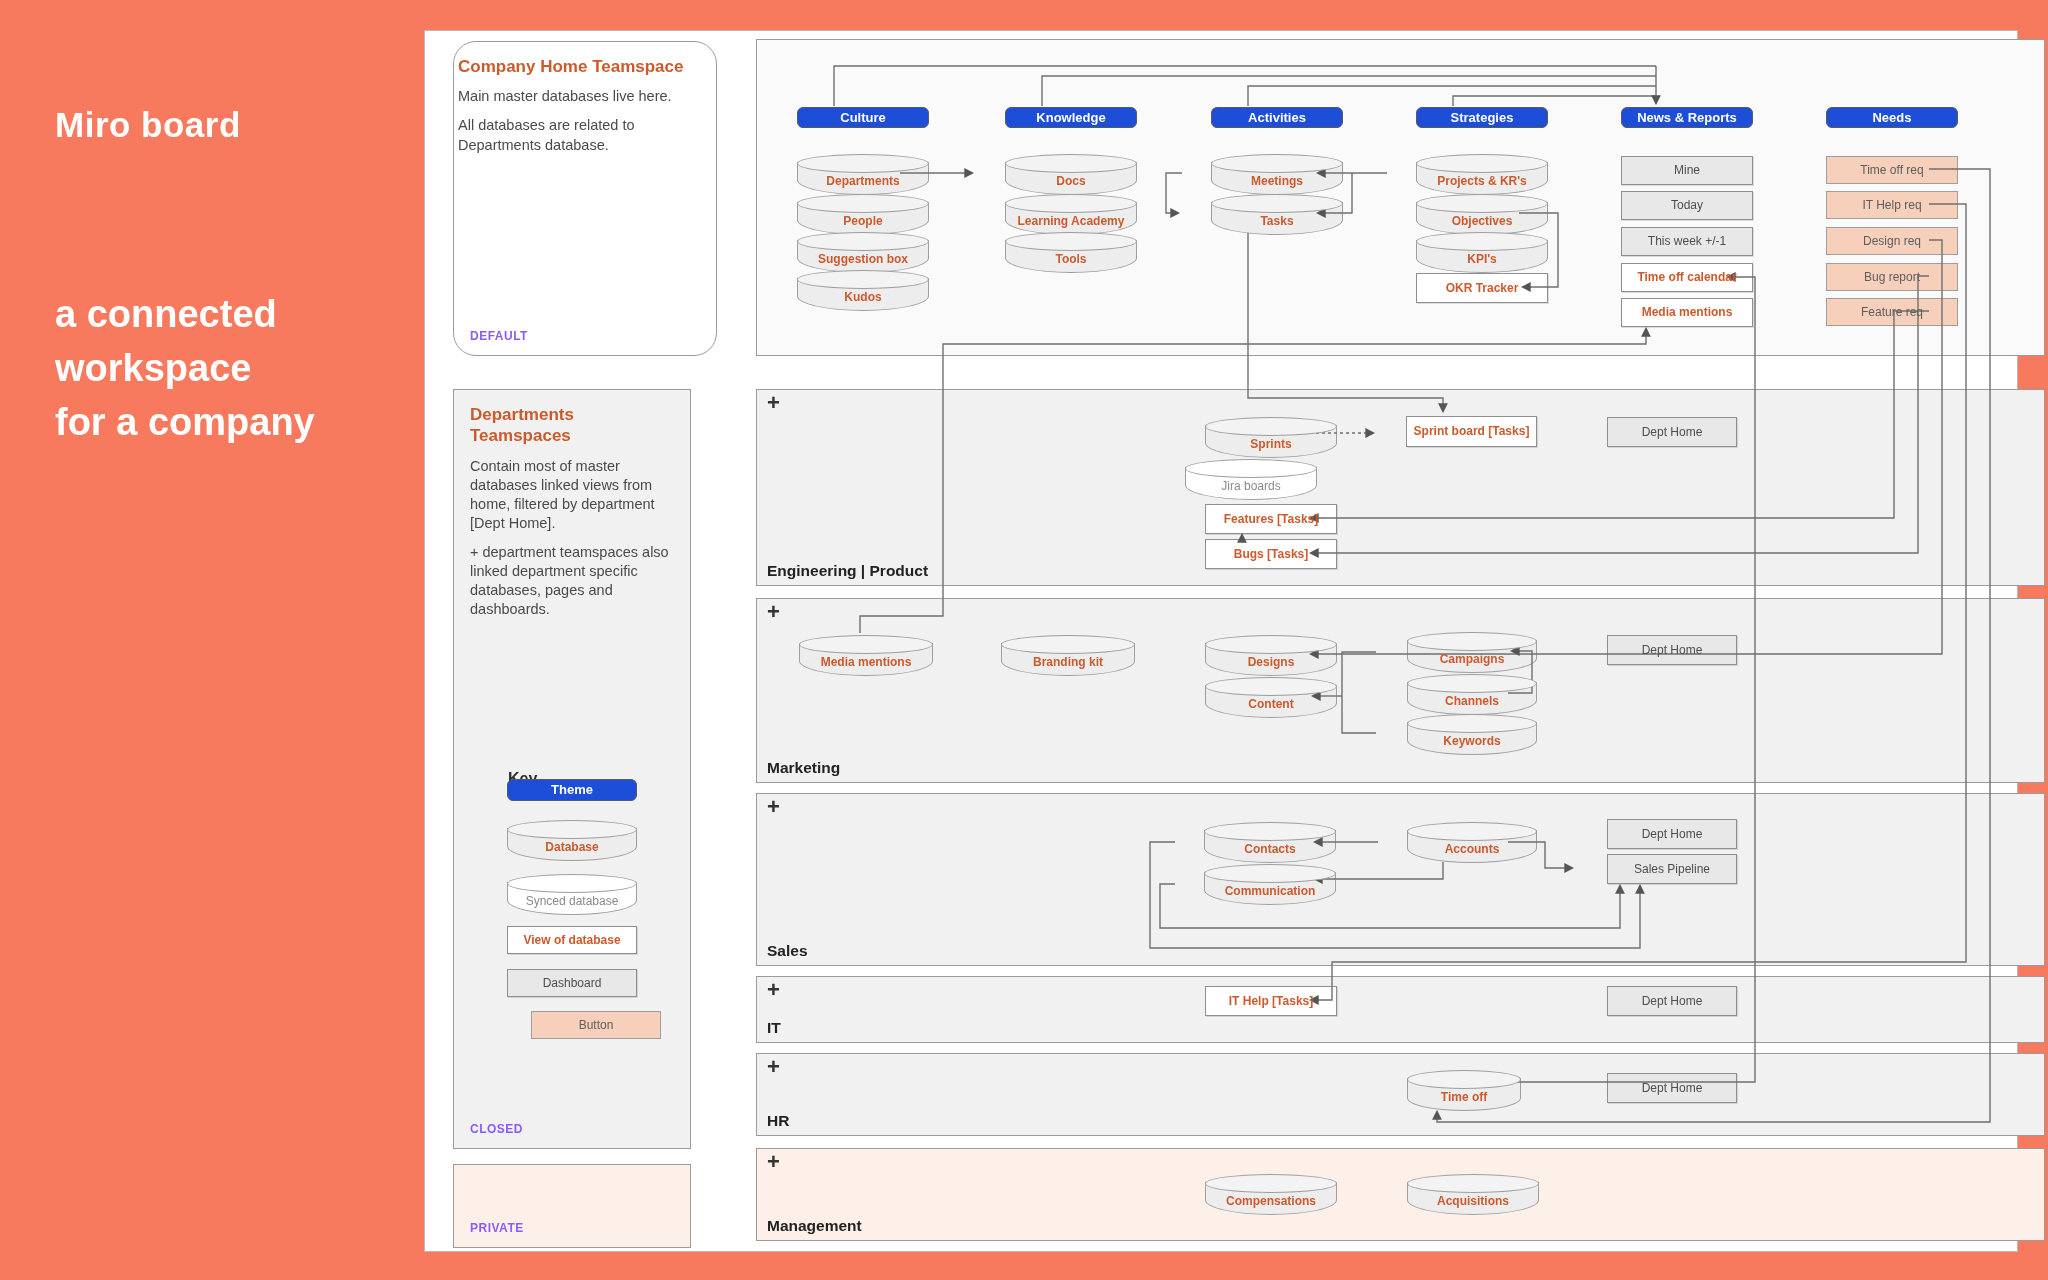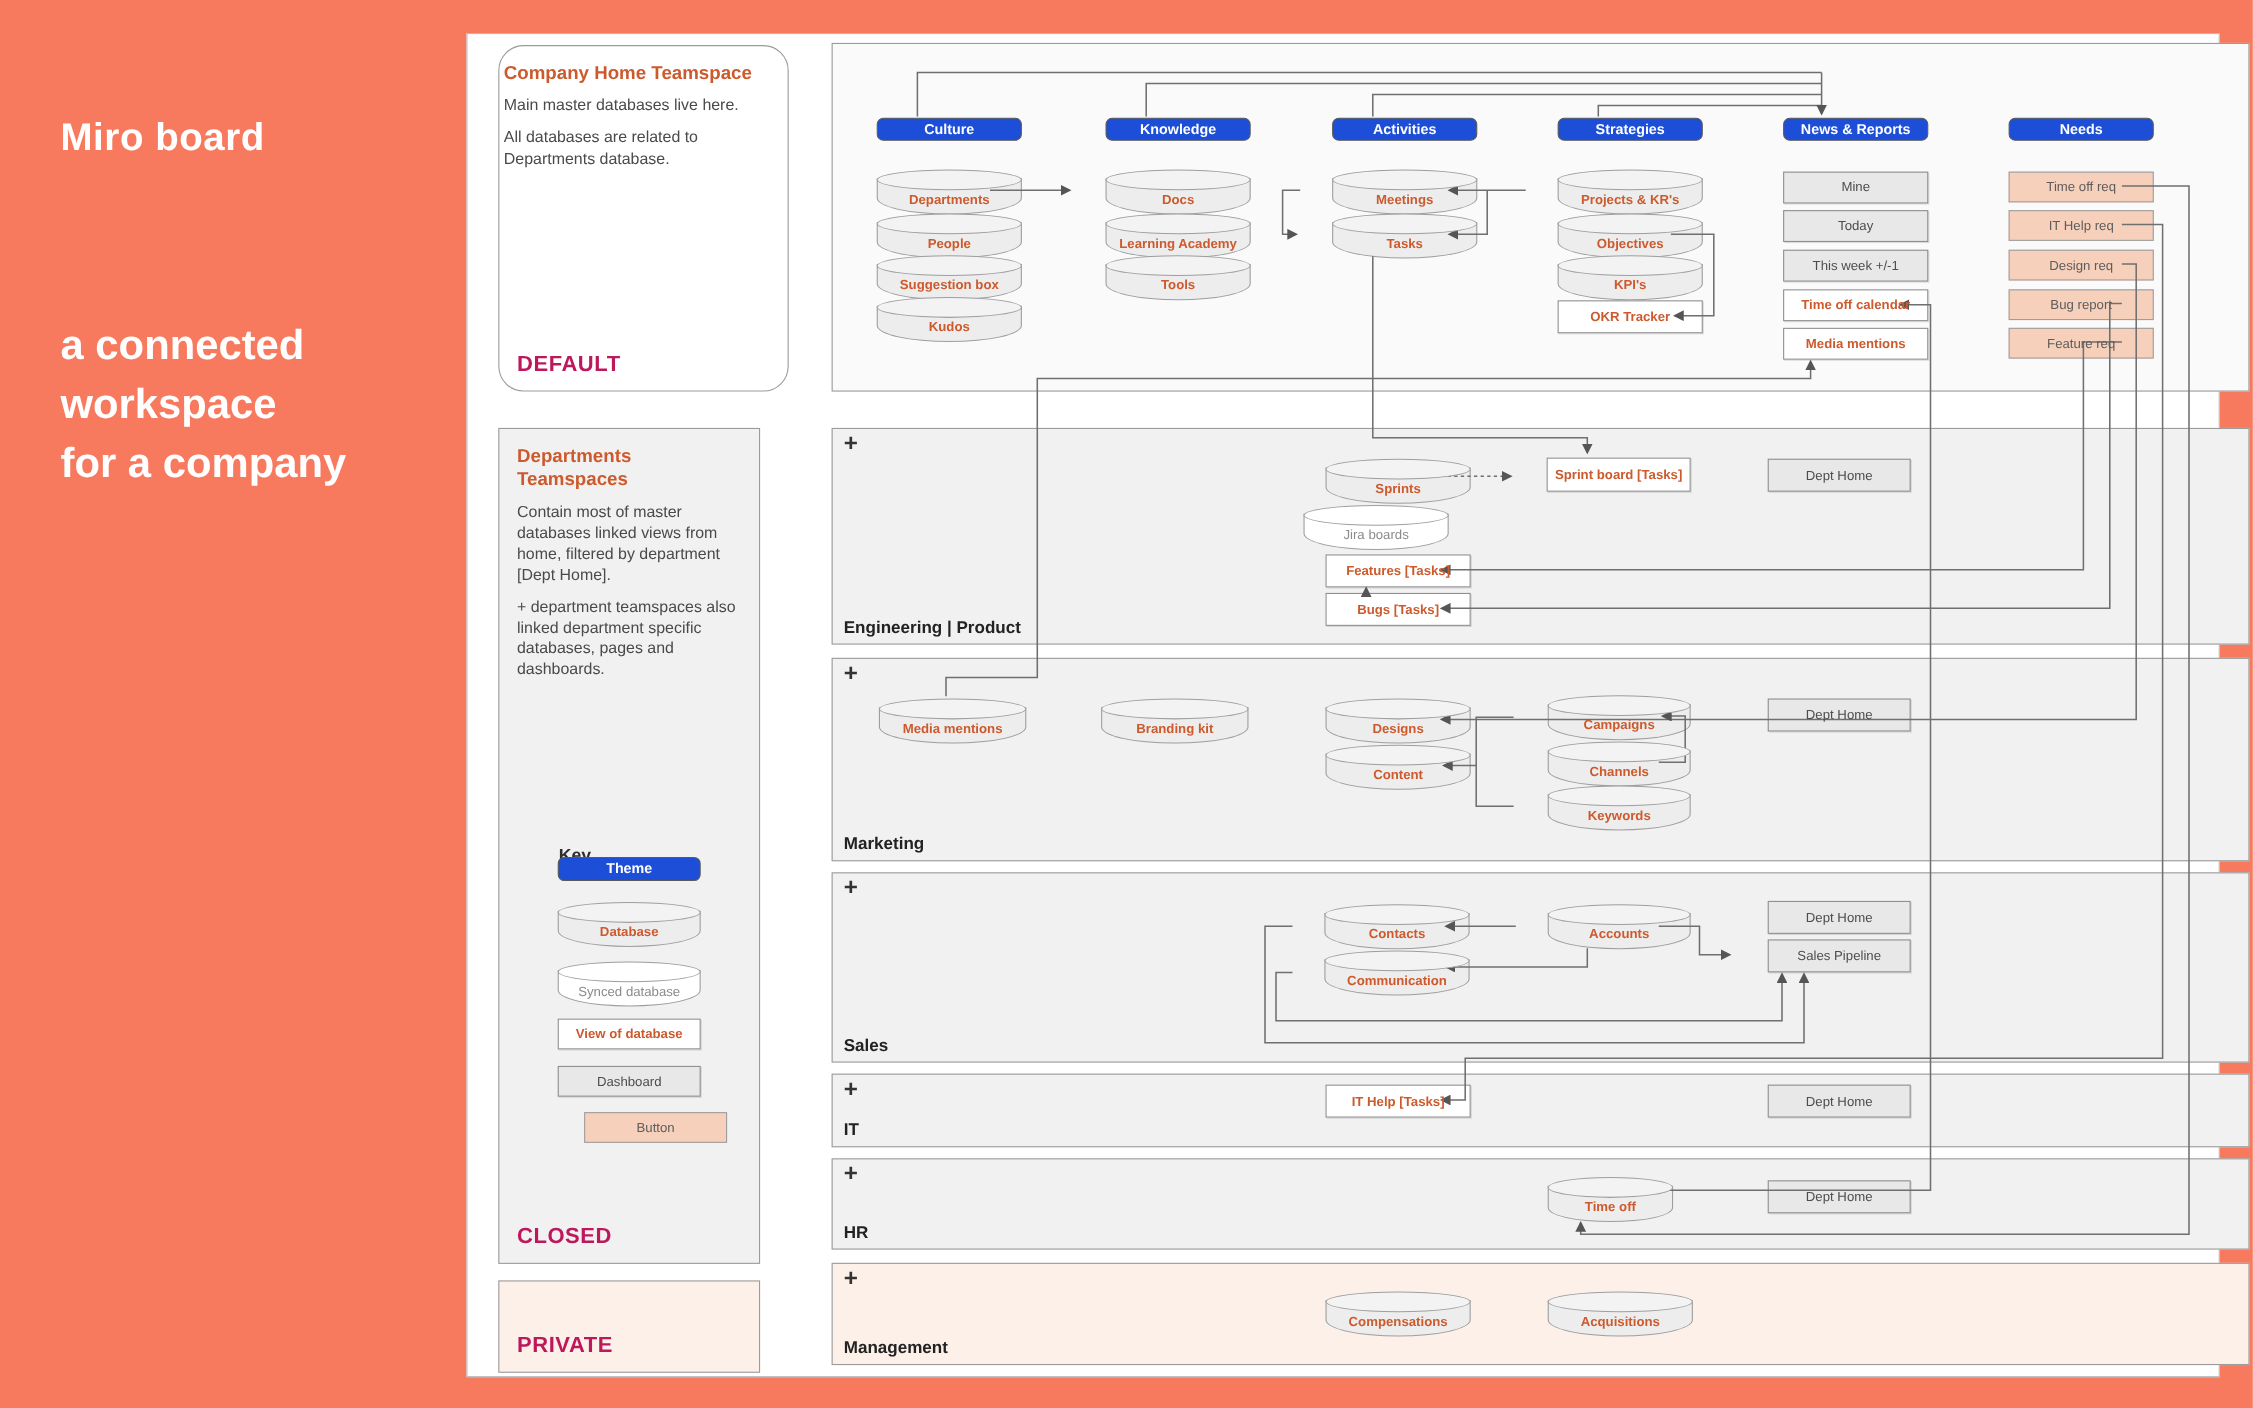--- a/index.html
+++ b/index.html
@@ -9,21 +9,21 @@
   
   #side-title{left:55px;top:105px;color:#fff;font-size:35px;font-weight:700;letter-spacing:.5px;}
   #side-sub{left:55px;top:288px;color:#fff;font-size:38px;font-weight:700;line-height:1.42;}
   
   #board{left:424px;top:30px;width:1594px;height:1222px;background:#ffffff;border:1px solid #b9b9b9;}
   .panel{border:1.5px solid #9b9b9b;background:#fff;}
   .panel.gray{background:#f1f1f1;}
   .panel.pink{background:#fdf0e9;}
   .panel h3{margin:0;color:#cd5a2d;font-size:17px;font-weight:700;line-height:1.25;}
   .panel p{margin:10px 0 0 0;color:#4a4a4a;font-size:14.5px;line-height:1.32;}
-  .panel .foot{position:absolute;left:16px;bottom:12px;font-size:20px;font-weight:700;color:#be185d;letter-spacing:.5px;}
+  .panel .foot{position:absolute;left:16px;bottom:12px;font-size:12px;font-weight:700;color:#8b5cf6;letter-spacing:.5px;}
   .key-title{position:absolute;font-size:16px;font-weight:700;color:#2e2e2e;}
   
   .section{border:1.5px solid #9b9b9b;background:#f1f1f1;}
   .section.top{background:#fafafa;}
   .section.pink{background:#fdf0e9;}
   .section .plus{position:absolute;left:10px;top:0px;font-size:22px;font-weight:700;color:#333;}
   .section .rowlbl{position:absolute;left:10px;bottom:5px;font-size:15.5px;font-weight:700;color:#222;}
   
   .node{position:absolute;box-sizing:border-box;display:flex;align-items:center;justify-content:center;
         text-align:center;font-size:12px;line-height:1.05;}

